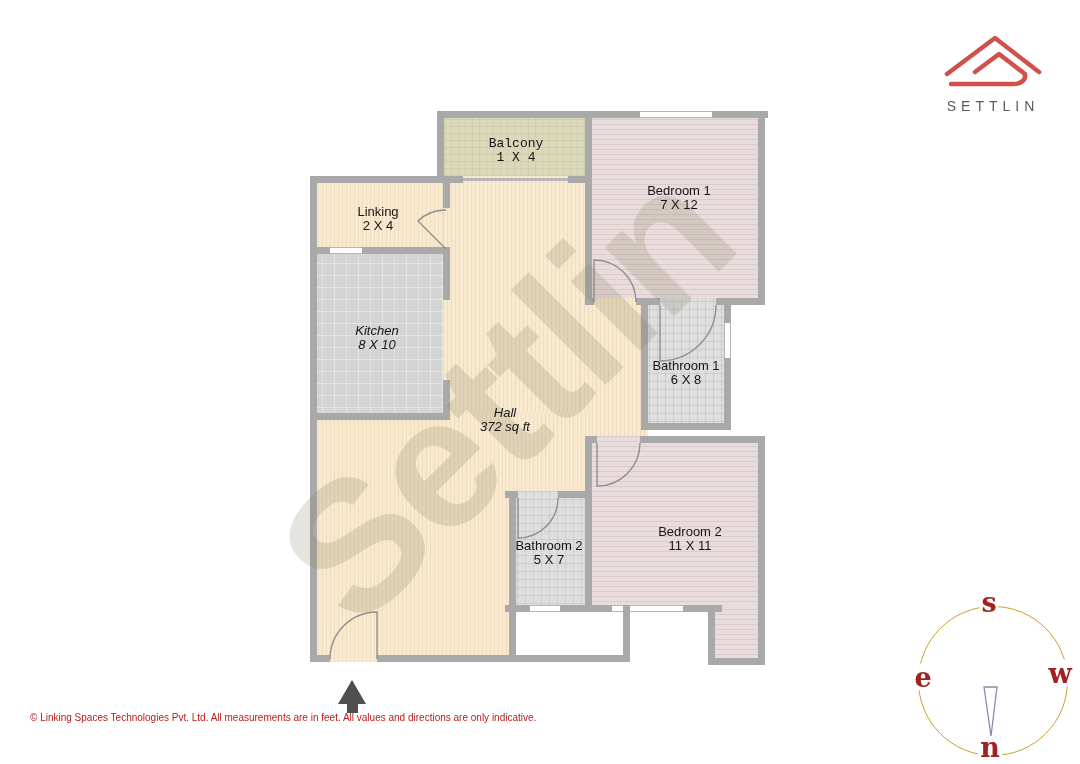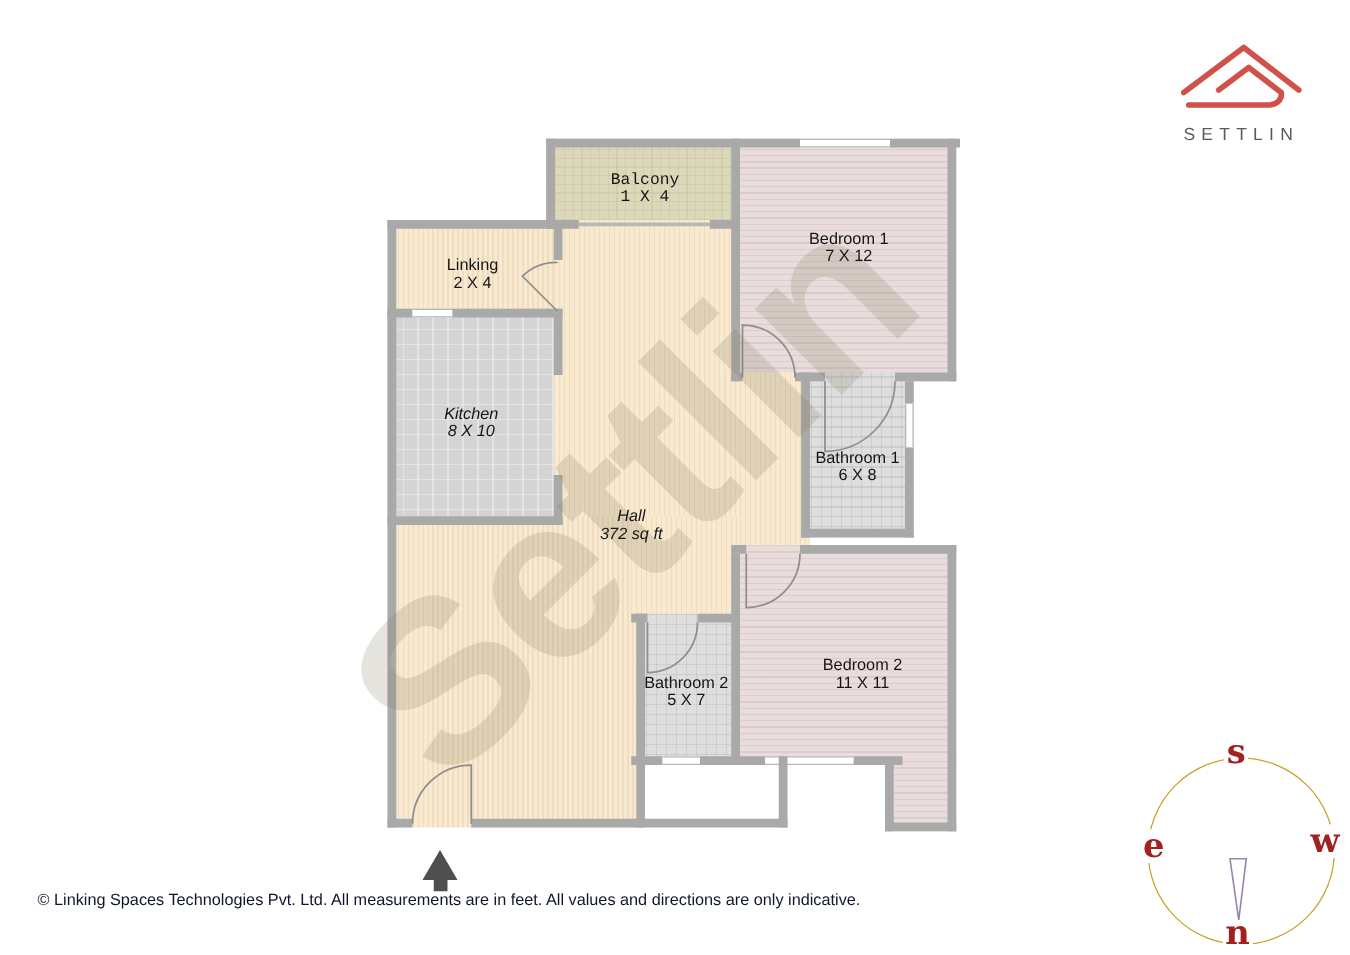--- a/index.html
+++ b/index.html
@@ -38,21 +38,21 @@
   
   #brand{position:absolute;left:928px;top:28px;width:130px;text-align:center;}
   #brand-name{margin-top:2px;font-size:14px;letter-spacing:5px;color:#5a5a5a;}
   
   #compass-circle{position:absolute;left:918px;top:606px;width:150px;height:150px;
     border:1.6px solid var(--c-compass);border-radius:50%;box-sizing:border-box;}
   .cletter{position:absolute;transform:translate(-50%,-50%);
     font-family:"DejaVu Serif","Liberation Serif",serif;
     font-size:27px;font-weight:600;color:var(--c-cletter);background:#fff;padding:0 2px;line-height:1;}
   
-  #footer{position:absolute;left:30px;top:712px;font-size:13px;color:#0f172a;}
+  #footer{position:absolute;left:30px;top:712px;font-size:10px;color:#b91c1c;}
 </style>
 </head>
 <body>
 
 <div id="plan">
 
   <div class="room fill-balcony" style="left:437px;top:111px;width:155px;height:72px;"></div>
   <div class="room fill-bedroom" style="left:585px;top:111px;width:180px;height:194px;"></div>
   <div class="room fill-cream" style="left:310px;top:176px;width:140px;height:78px;"></div>
   <div class="room fill-kitchen" style="left:310px;top:247px;width:140px;height:173px;"></div>

